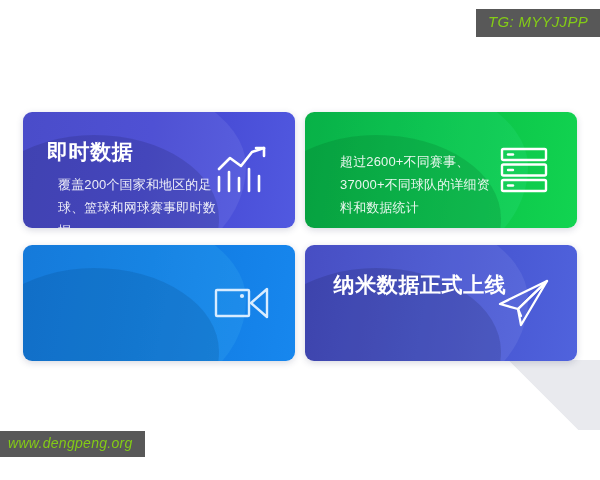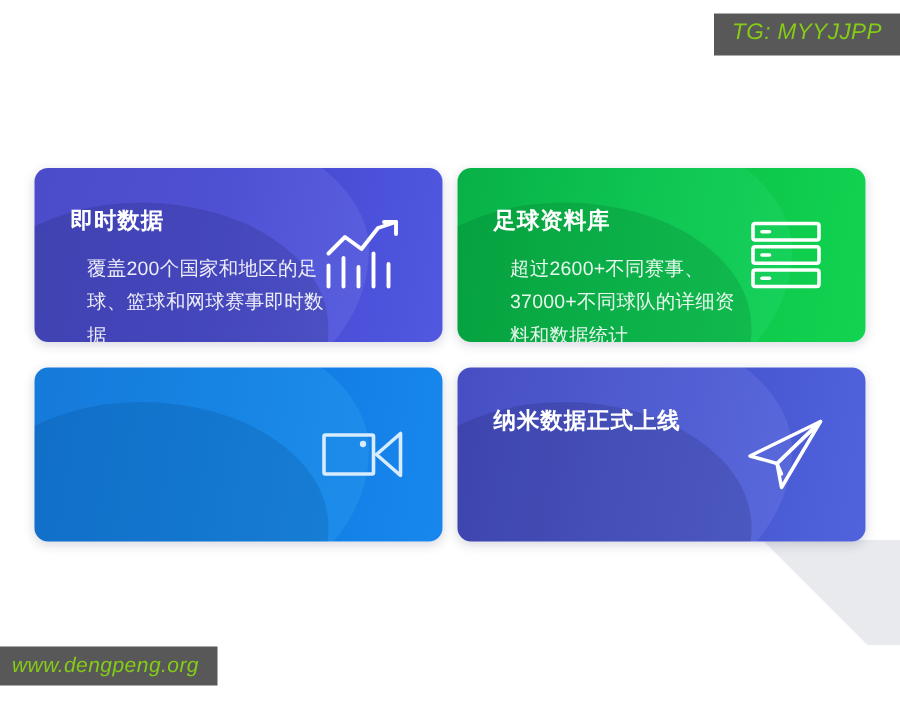--- a/index.html
+++ b/index.html
@@ -46,21 +46,21 @@
     border-radius: 9px;
     overflow: hidden;
     box-shadow: 0 2px 7px rgba(40, 45, 90, 0.18);
     display: block;
   }
 
   
   .card-live     { background: linear-gradient(100deg, #3d3fc4 0%, #4244cf 45%, #5159e0 100%); }
   .card-database { background: linear-gradient(100deg, #05a93a 0%, #09be45 42%, #12d451 100%); }
   .card-anim     { background: linear-gradient(100deg, #0e6fd6 0%, #1079e0 45%, #1787ee 100%); }
-  .card-nano     { background: linear-gradient(100deg, #3a41bd 0%, #4350cc 45%, #5063dd 100%); }
+  .card-nano     { background: linear-gradient(100deg, #3a41bd 0%, #4350cc 45%, #5063dd 100%); text-align: center; }
 
   
   .card .wave {
     position: absolute;
     left: -36%;
     top: -34%;
     width: 118%;
     height: 176%;
     border-radius: 48% 52% 44% 56% / 55% 46% 54% 45%;
     opacity: 0.20;
@@ -83,21 +83,21 @@
   .card-anim .wave2     { background: #00305e; opacity: 0.15; }
 
   .card-body {
     position: relative;
     z-index: 3;
     padding: 28px 0 0 24px;
     width: 182px;
   }
   .card-title {
     color: #ffffff;
-    font-size: 15px;
+    font-size: 21px;
     font-weight: bold;
     letter-spacing: 0.6px;
     margin: 0 0 11px 0;
     line-height: 1.1;
     white-space: nowrap;
   }
   .card-desc {
     color: rgba(255,255,255,0.90);
     font-size: 13px;
     line-height: 1.75;
@@ -160,21 +160,20 @@
           <path d="M45 31 L45 46"></path>
         </g>
       </svg>
     </div>
   </div>
 
   <div class="card card-database">
     <div class="wave"></div>
     <div class="wave2"></div>
     <div class="card-body">
-      <div class="card-title">足球资料库</div>
       <div class="card-desc">超过2600+不同赛事、37000+不同球队的详细资料和数据统计</div>
     </div>
     <div class="card-icon">
       <svg width="50" height="48" viewBox="0 0 50 48" fill="none">
         <g stroke="#ffffff" stroke-width="2.4" stroke-linecap="round" stroke-linejoin="round">
           <rect x="3" y="3" width="44" height="11" rx="1.5"></rect>
           <rect x="3" y="18.5" width="44" height="11" rx="1.5"></rect>
           <rect x="3" y="34" width="44" height="11" rx="1.5"></rect>
           <path d="M9 8.5 L14 8.5"></path>
           <path d="M9 24 L14 24"></path>

